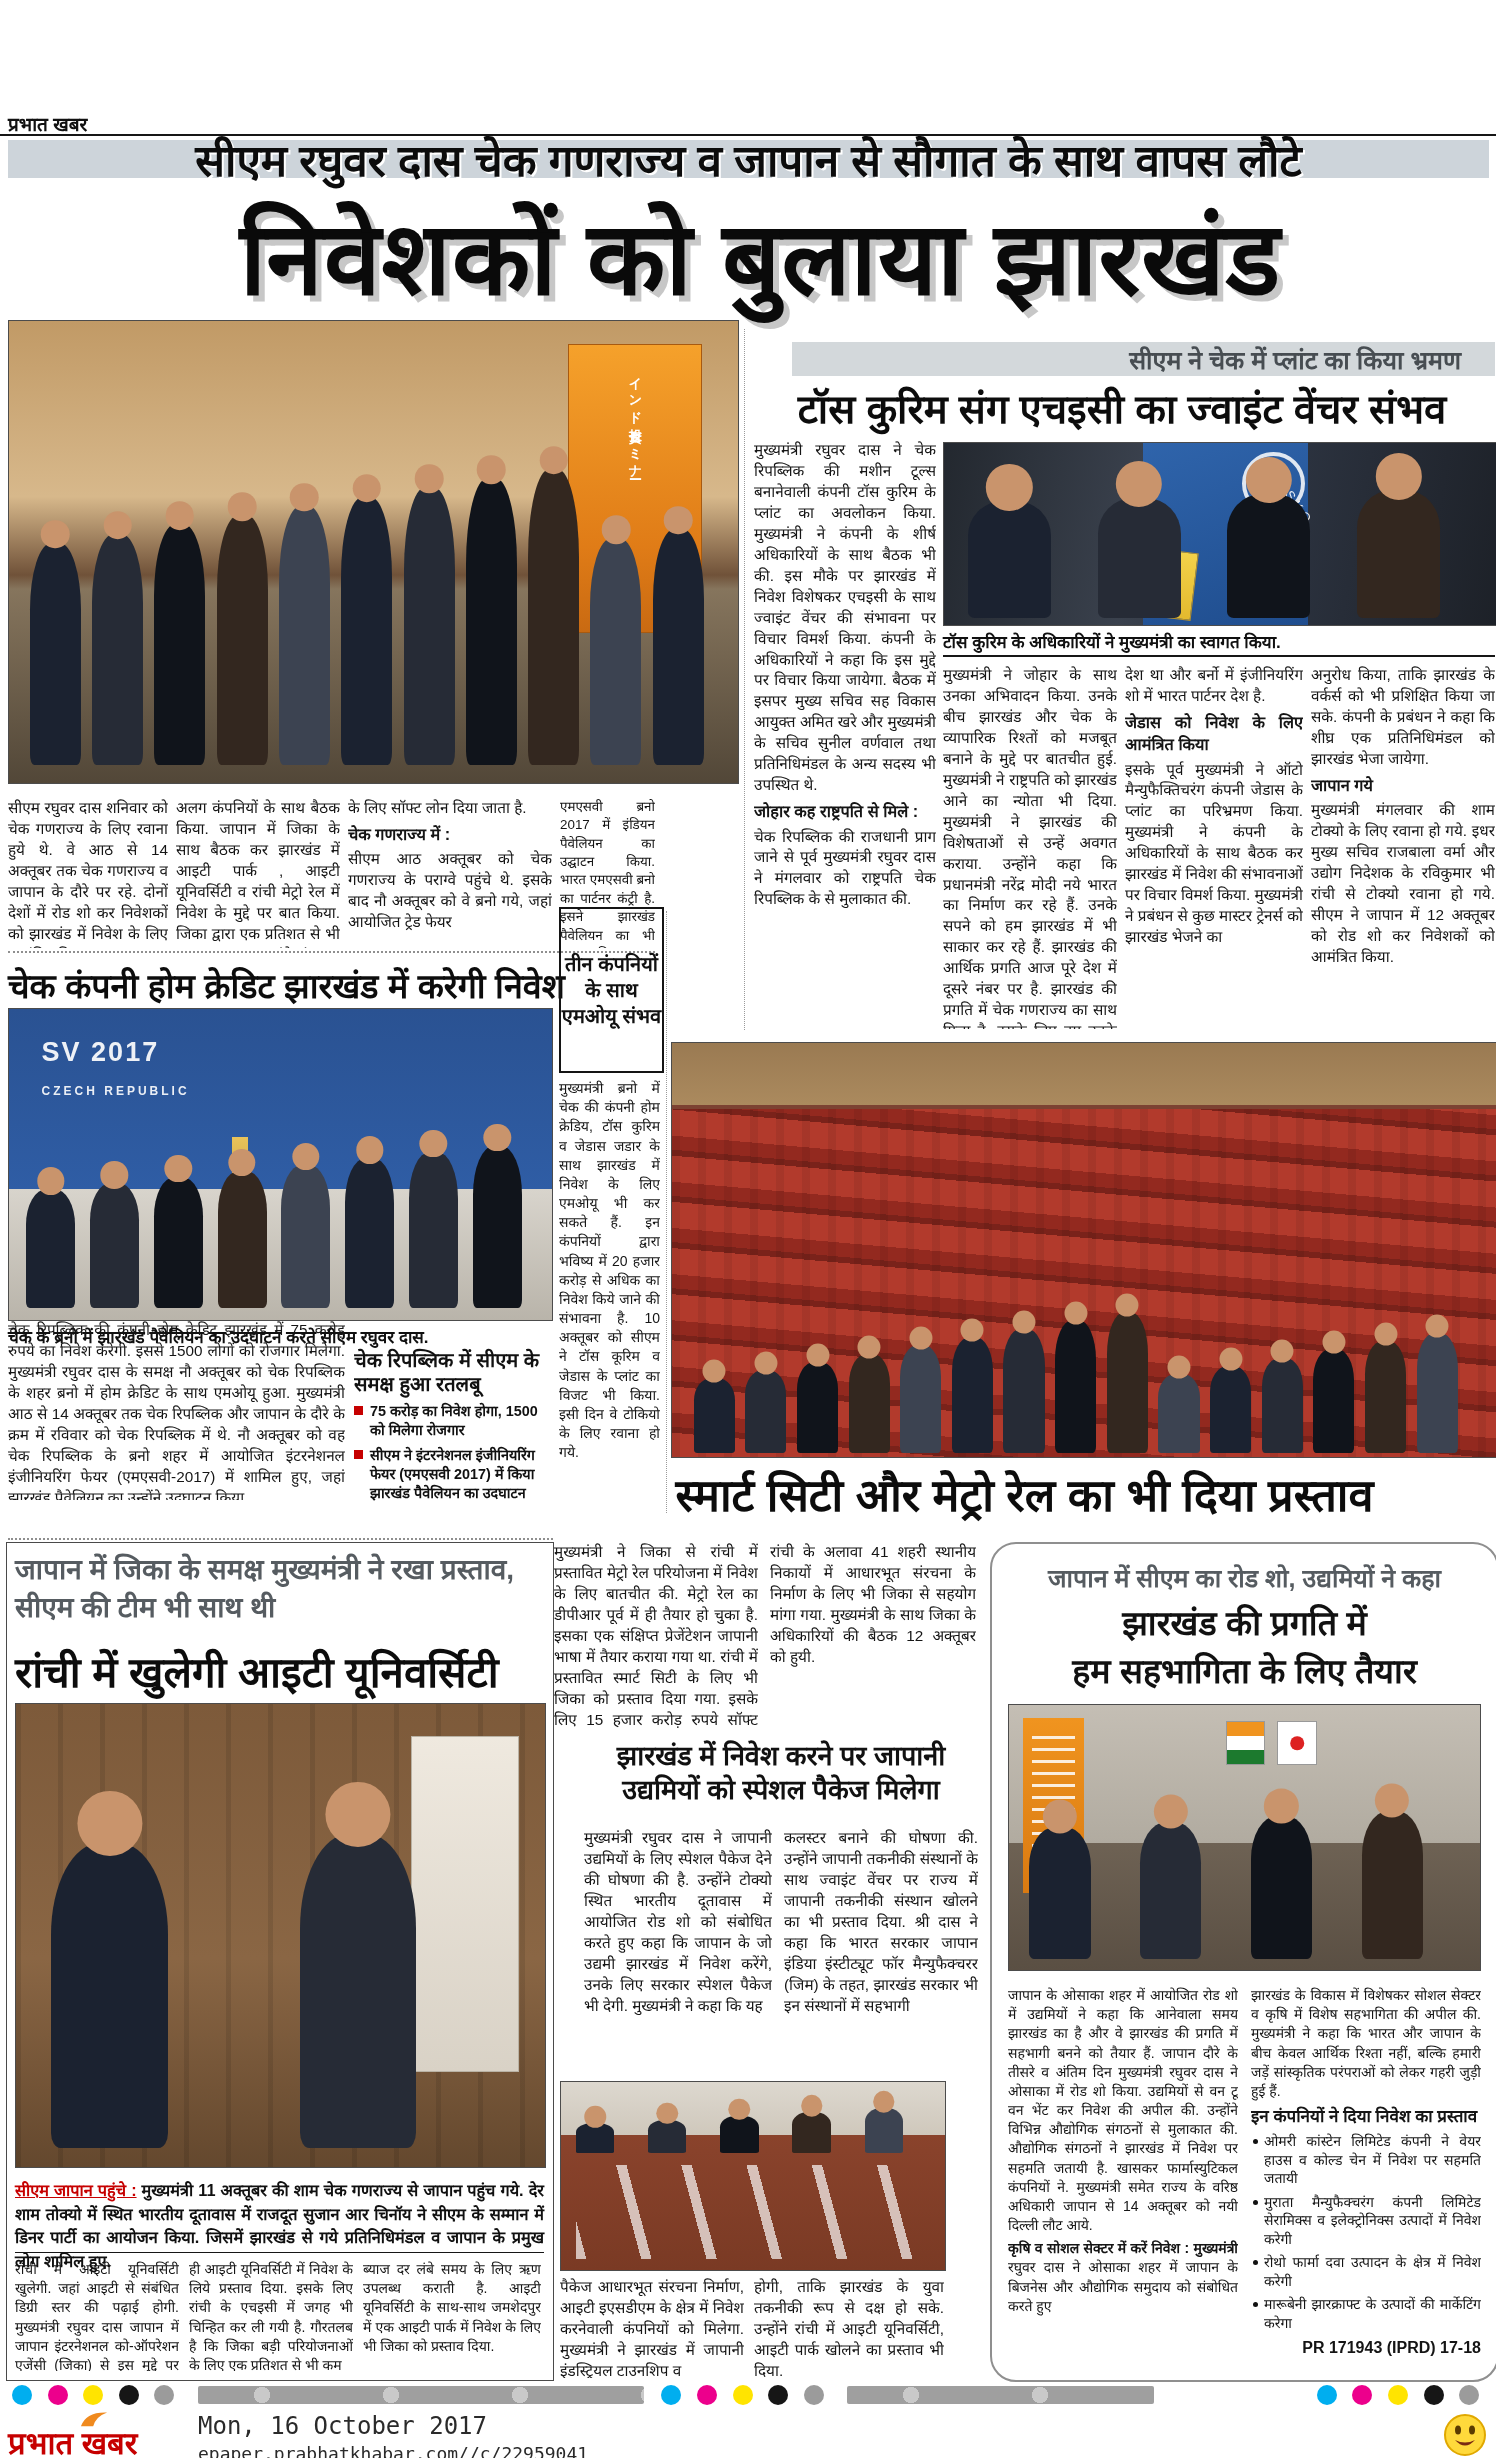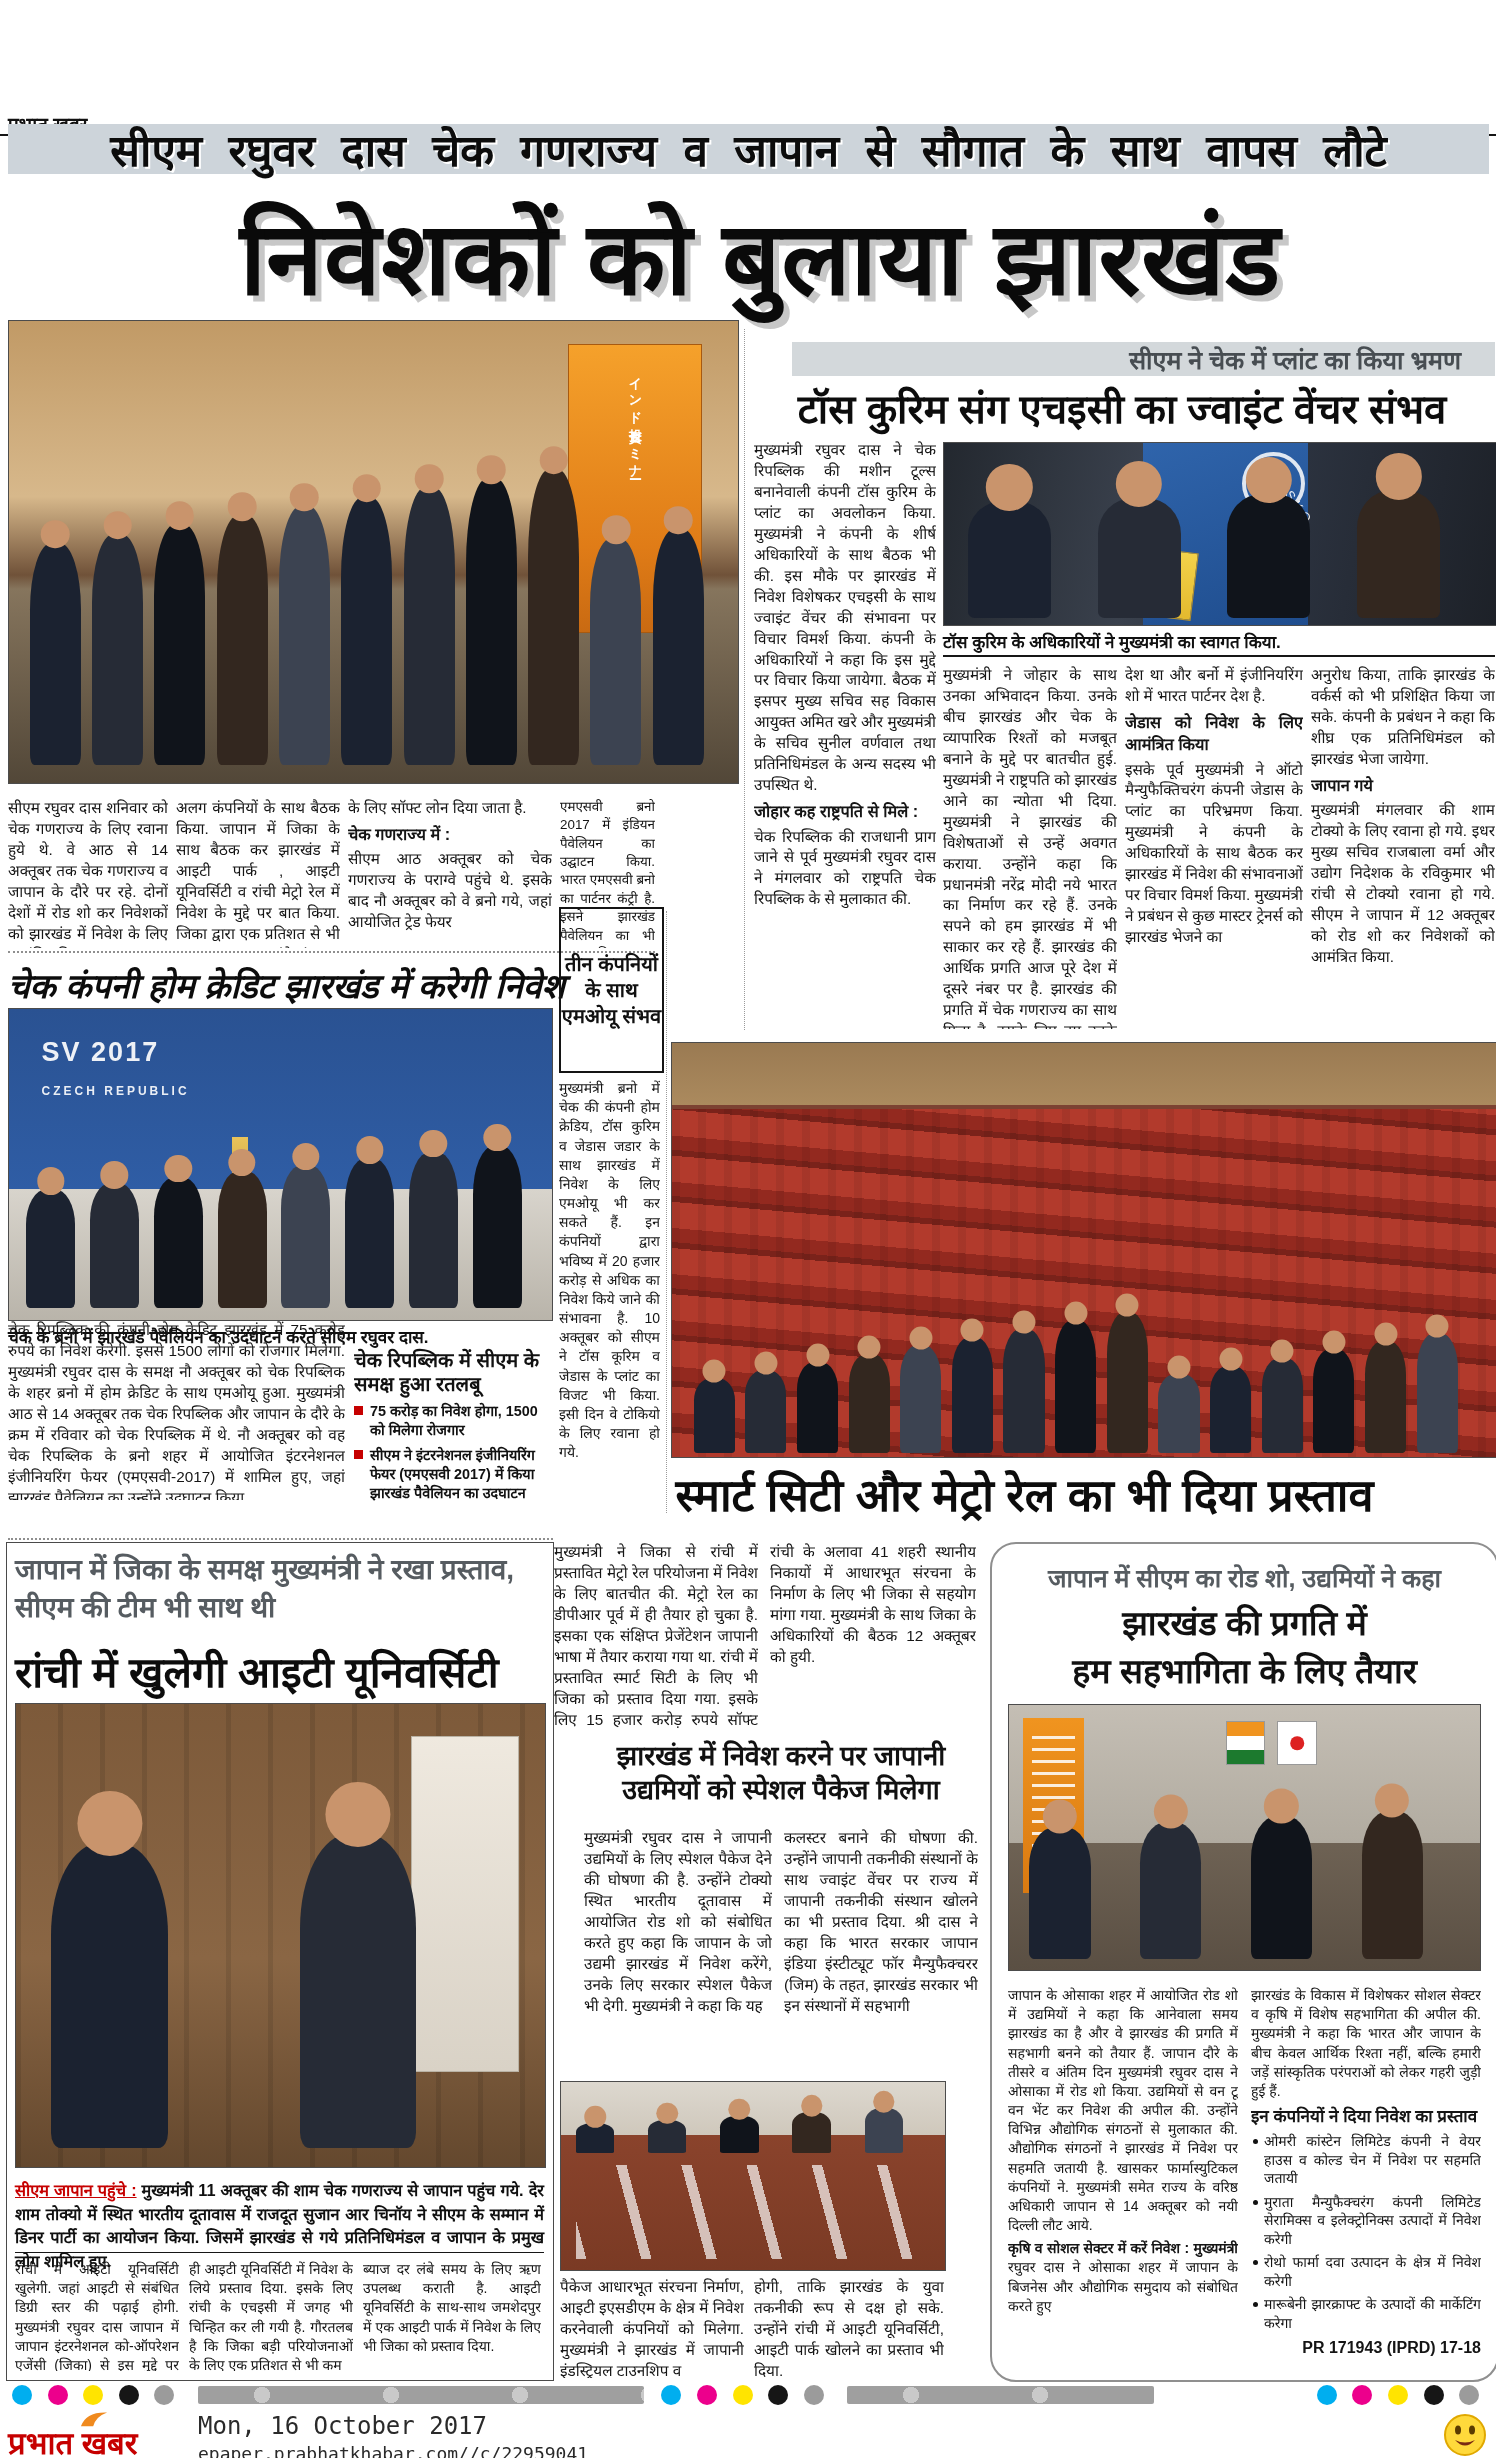--- a/index.html
+++ b/index.html
@@ -80,21 +80,21 @@
 <body>
 
 <div class="page">
 
   <div class="abs" style="left:8px;top:111px;width:1481px;height:22px;">
     <span class="mast abs" style="left:0;top:0;">प्रभात खबर</span>
     <span class="dateline abs" style="right:0;top:3px;margin-top:41px;">रांची, सोमवार, 16.10.2017</span>
   </div>
   <div class="rule" style="left:0;top:134px;width:1497px;height:2px;"></div>
 
-  <div class="banner" style="left:8px;top:124px;width:1481px;height:50px;font-family:Liberation Mono, monospace;">
+  <div class="banner" style="left:8px;top:140px;width:1481px;height:38px;">
     <span>सीएम रघुवर दास चेक गणराज्य व जापान से सौगात के साथ वापस लौटे</span>
   </div>
 
   <h1 class="mainhead" style="top:194px;">निवेशकों को बुलाया झारखंड</h1>
 
   <div class="photo photo--lobby" style="left:8px;top:320px;width:729px;height:462px;">
     <div class="ph-banner">
       <span>インド投資セミナー</span>
     </div>
   <span class="person" style="left: 2.85455%; width: 7%; height: 48%; background: rgb(27, 34, 48);">
@@ -188,21 +188,21 @@
   <div class="p" style="left:348px;top:798px;width:204px;height:150px;">
     <p>के लिए सॉफ्ट लोन दिया जाता है.</p>
     <p class="sub">चेक गणराज्य में :</p>
     <p>सीएम आठ अक्तूबर को चेक गणराज्य के पराग्वे पहुंचे थे. इसके बाद नौ अक्तूबर को वे ब्रनो गये, जहां आयोजित ट्रेड फेयर</p>
   </div>
   <div class="p" style="left:560px;top:798px;width:95px;height:150px;font-size:13.4px;">
     <p>एमएसवी ब्रनो 2017 में इंडियन पैवेलियन का उद्घाटन किया. भारत एमएसवी ब्रनो का पार्टनर कंट्री है. इसने झारखंड पैवेलियन का भी उद्घाटन किया.</p>
   </div>
 
   <div class="dotrule" style="left:8px;top:951px;width:647px;"></div>
-  <h2 class="h-mid" style="left:8px;top:962px;width:645px;font-style:italic;">चेक कंपनी होम क्रेडिट झारखंड में करेगी निवेश</h2>
+  <h2 class="h-mid" style="left:8px;top:962px;width:645px;">चेक कंपनी होम क्रेडिट झारखंड में करेगी निवेश</h2>
   <div class="photo photo--lamp" style="left:8px;top:1008px;width:543px;height:311px;">
     <span class="ph-t1">SV 2017</span>
     <span class="ph-t2">CZECH REPUBLIC</span>
     <div class="ph-lamp"></div>
   <span class="person" style="left: 3.175%; width: 9%; height: 38%; background: rgb(27, 34, 48);">
         <i class="head"></i>
       </span>
       <span class="person" style="left: 14.925%; width: 9%; height: 40%; background: rgb(38, 43, 54);">
         <i class="head"></i>
       </span>

